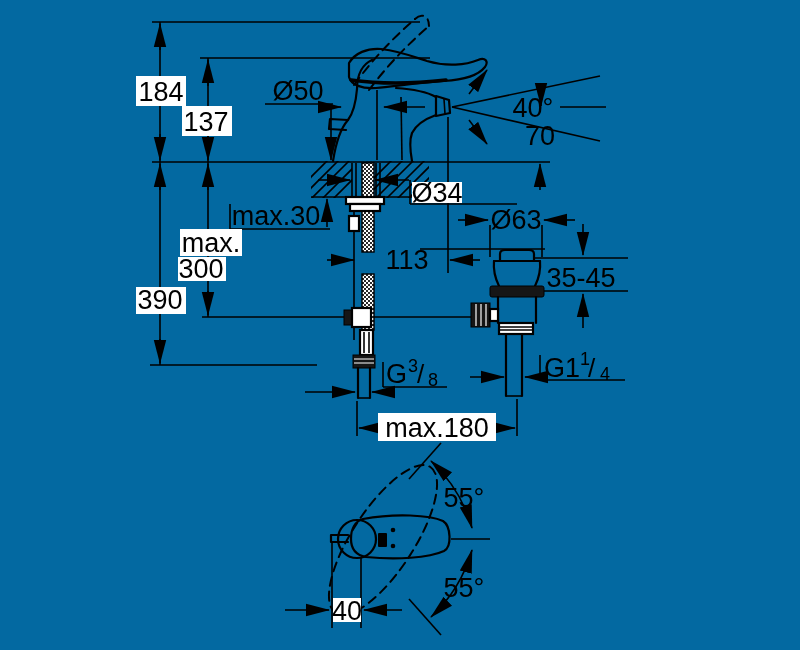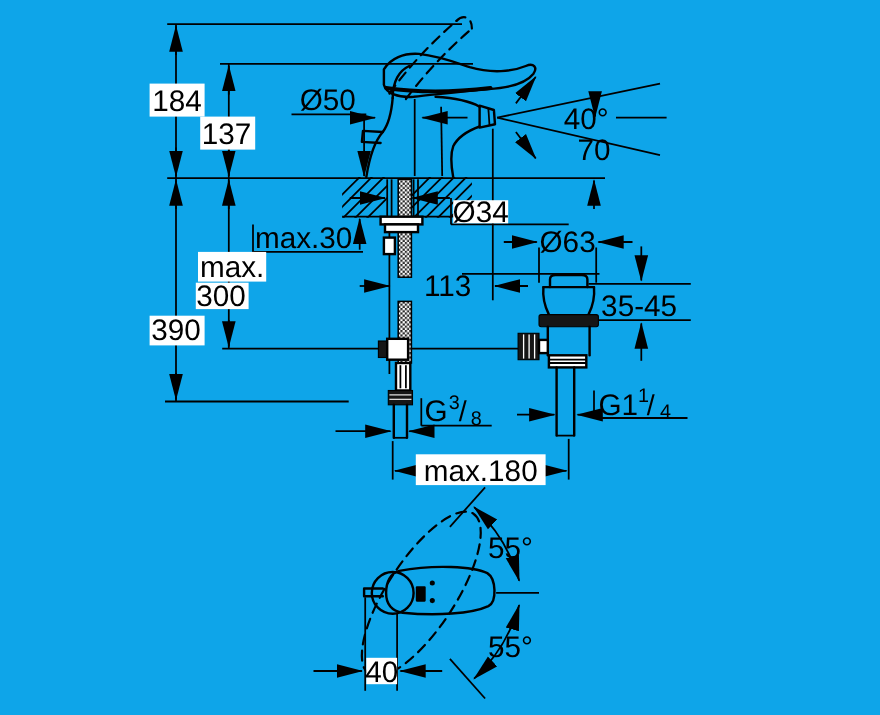--- a/index.html
+++ b/index.html
@@ -1,16 +1,16 @@
 <!DOCTYPE html>
 <html><head>
 <meta charset="utf-8">
 <style>
   html,body{margin:0;padding:0;background:#fff;}
-  .stage{position:relative;width:800px;height:650px;background:#0ea5e9;overflow:hidden;}
+  .stage{position:relative;width:800px;height:650px;background:#0369a1;overflow:hidden;}
   svg{position:absolute;left:0;top:0;}
   text{font-family:"Liberation Sans","DejaVu Sans",sans-serif;fill:#000;}
   .dim{font-size:27px;}
   .sup{font-size:18px;}
   .slash{font-size:26px;}
   .thin{stroke:#000;stroke-width:1.6;fill:none;}
   .med{stroke:#000;stroke-width:2.2;fill:none;stroke-linejoin:round;stroke-linecap:round;}
   .thick{stroke:#000;stroke-width:3.5;fill:none;stroke-linecap:round;}
   .dash{stroke:#000;stroke-width:2;fill:none;stroke-dasharray:9 6;stroke-linecap:round;}
   .whitefill{fill:#fff;stroke:#000;stroke-width:2.2;}

